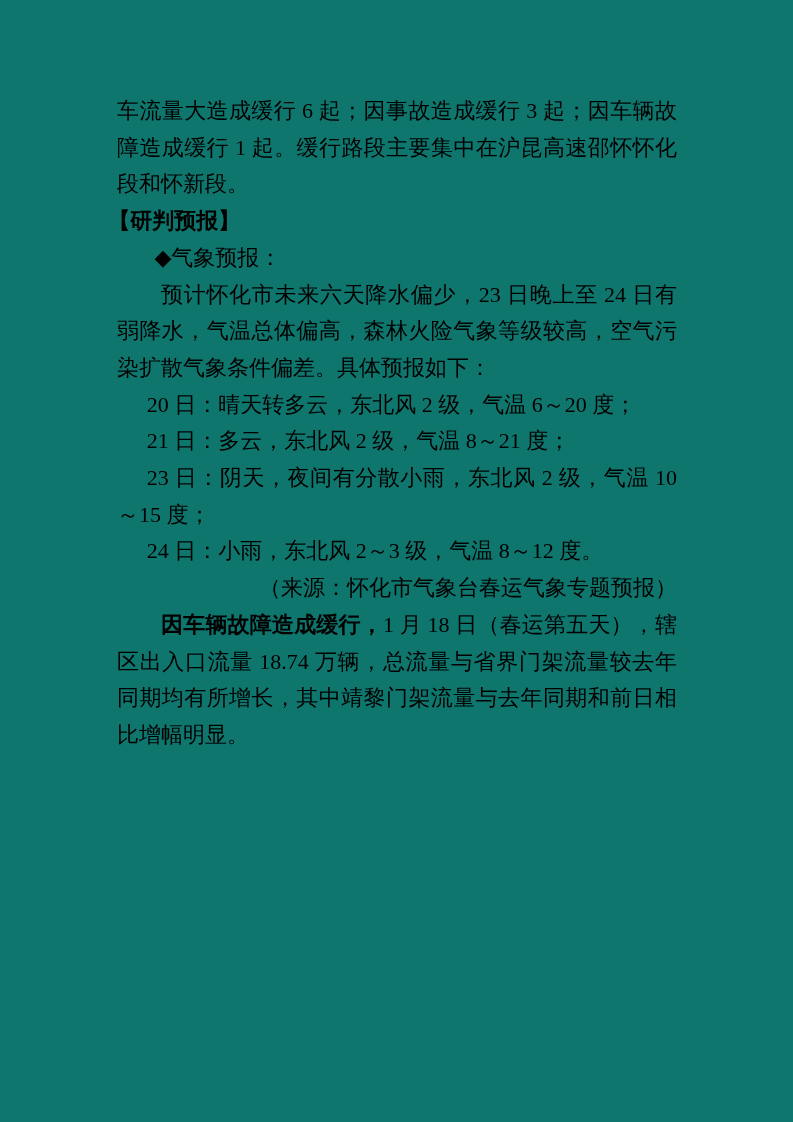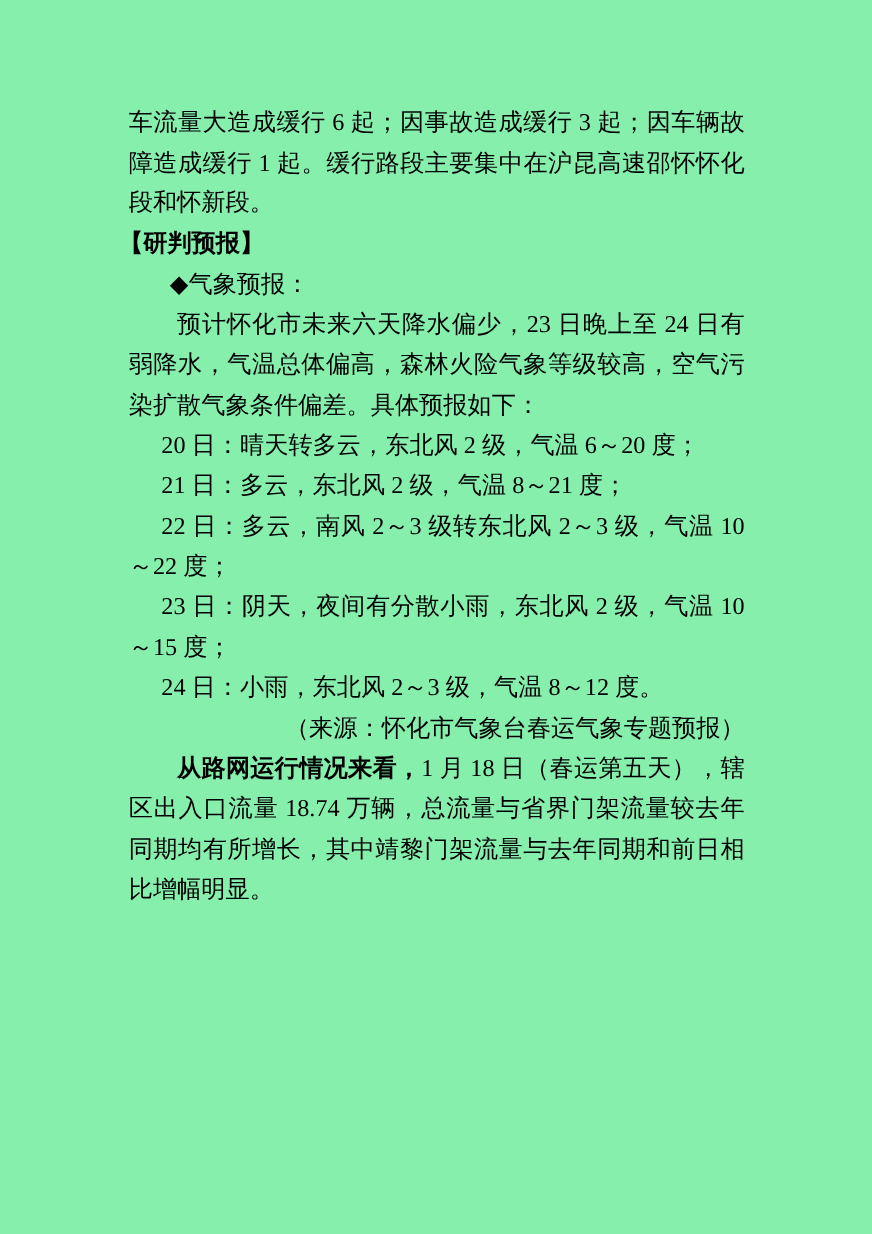--- a/index.html
+++ b/index.html
@@ -5,21 +5,21 @@
   * { margin: 0; padding: 0; box-sizing: border-box; }
   html, body {
     width: 793px;
     background: #ffffff;
     font-family: "Liberation Serif", "DejaVu Serif", serif;
   }
   .page {
     position: relative;
     width: 793px;
     height: 1122px;
-    background: #86efac;
+    background: #0f766e;
     overflow: hidden;
     color: #000000;
   }
   .content {
     position: absolute;
     left: 117px;
     top: 93px;
     width: 560px;
     font-size: 22px;
     line-height: 36.7px;
@@ -64,28 +64,27 @@
 
     <p class="p-subheading">◆气象预报：</p>
 
     <p class="p-indent">预计怀化市未来六天降水偏少，23 日晚上至 24 日有弱降水，气温总体偏高，森林火险气象等级较高，空气污染扩散气象条件偏差。具体预报如下：</p>
 
 
     <p class="p-date">20 日：晴天转多云，东北风 2 级，气温 6～20 度；</p>
 
     <p class="p-date">21 日：多云，东北风 2 级，气温 8～21 度；</p>
 
-    <p class="p-date">22 日：多云，南风 2～3 级转东北风 2～3 级，气温 10～22 度；</p>
 
     <p class="p-date">23 日：阴天，夜间有分散小雨，东北风 2 级，气温 10～15 度；</p>
 
     <p class="p-date">24 日：小雨，东北风 2～3 级，气温 8～12 度。</p>
 
     <p class="p-source">（来源：怀化市气象台春运气象专题预报）</p>
 
 
     <p class="p-indent">
-      <span class="lead-bold">从路网运行情况来看，</span><span>1 月 18 日（春运第五天），辖区出入口流量 18.74 万辆，总流量与省界门架流量较去年同期均有所增长，其中靖黎门架流量与去年同期和前日相比增幅明显。</span>
+      <span class="lead-bold">因车辆故障造成缓行，</span><span>1 月 18 日（春运第五天），辖区出入口流量 18.74 万辆，总流量与省界门架流量较去年同期均有所增长，其中靖黎门架流量与去年同期和前日相比增幅明显。</span>
     </p>
 
 
   </div>
 </div>
 
 </body></html>

